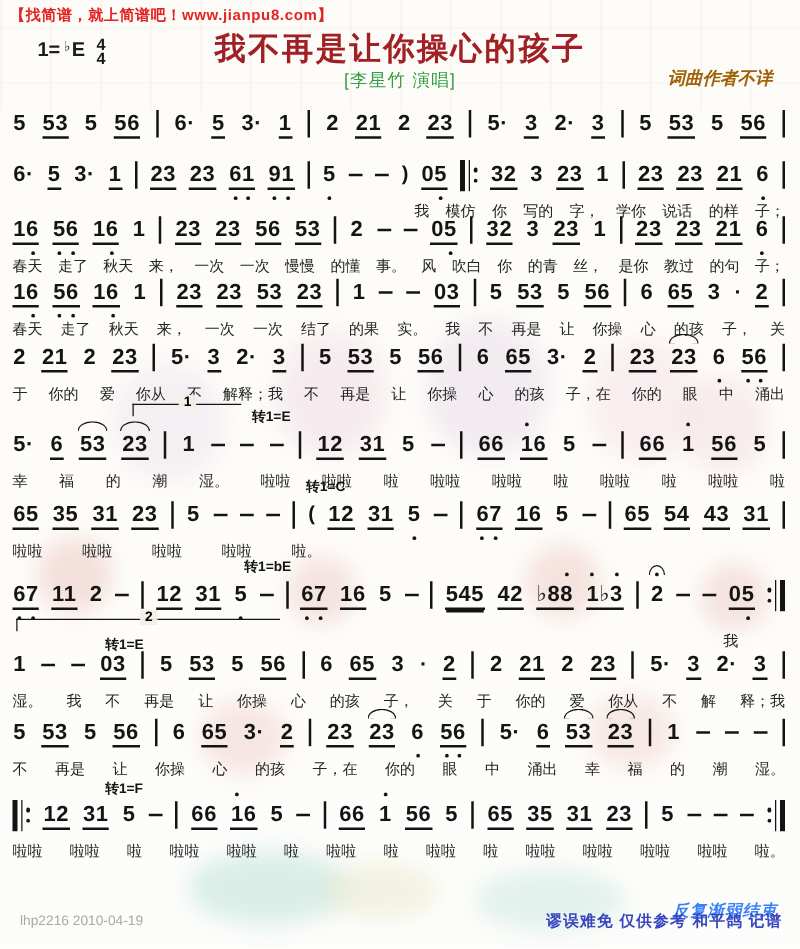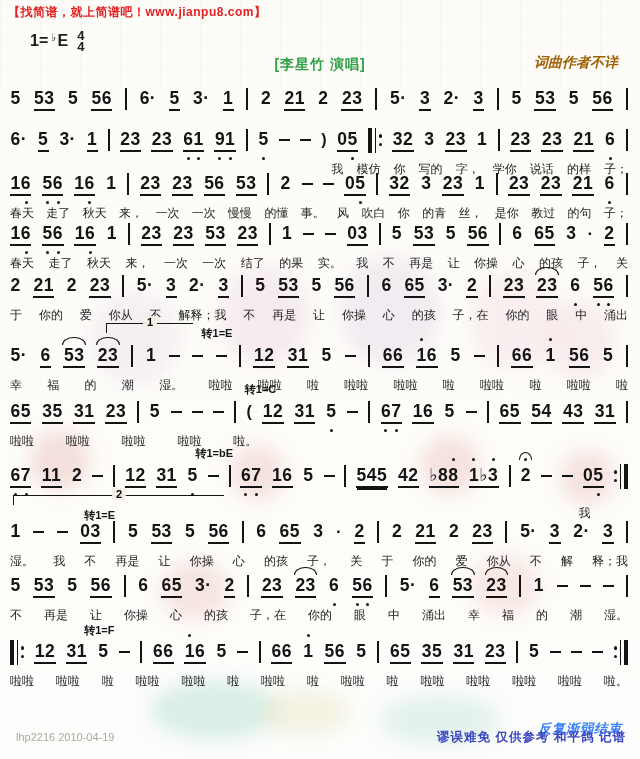--- a/index.html
+++ b/index.html
@@ -32,21 +32,21 @@
         rgba(252,250,244,.66) 0%, rgba(252,250,244,.58) 40%,
         rgba(252,250,244,.52) 60%, rgba(250,250,246,.46) 100%);}
   .sheet{position:absolute;inset:0;z-index:2;}
 
   
   .banner{position:absolute;top:4px;left:8px;font-size:12px;font-weight:bold;color:#e32222;letter-spacing:.5px;text-decoration:none;}
   .keysig{position:absolute;top:30px;left:30px;font-size:16px;font-weight:bold;color:#1c1c1c;display:flex;align-items:center;}
   .keysig .acc{font-size:11px;margin:-7px 1px 0 3px;}
   .meter{display:inline-flex;flex-direction:column;font-size:13px;line-height:11px;margin-left:9px;text-align:center;}
   .title{position:absolute;top:22px;left:0;right:0;text-align:center;font-size:25px;font-weight:bold;color:#a02025;letter-spacing:2px;}
-  .singer{position:absolute;top:56px;left:0;right:0;text-align:center;font-size:14px;color:#2f9e44;font-weight:bold;letter-spacing:1px;}
+  .singer{position:absolute;top:56px;left:0;right:0;text-align:center;font-size:14px;color:#2f9e44;font-weight:normal;letter-spacing:1px;}
   .author{position:absolute;top:54px;right:22px;font-size:14px;color:#a16207;font-family:"Liberation Serif","DejaVu Serif",serif;font-style:italic;font-weight:bold;}
 
   
   .system{position:absolute;left:10px;right:12px;}
   .system:nth-of-type(1){top:86px}  .system:nth-of-type(2){top:127px}
   .system:nth-of-type(3){top:171px} .system:nth-of-type(4){top:221px}
   .system:nth-of-type(5){top:273px} .system:nth-of-type(6){top:343px}
   .system:nth-of-type(7){top:399px} .system:nth-of-type(8){top:463px}
   .system:nth-of-type(9){top:519px} .system:nth-of-type(10){top:573px}
   .system:nth-of-type(11){top:639px}
@@ -115,20 +115,21 @@
     <div class="keysig">
       <span>1=</span>
         <span class="acc">♭</span>
         <span>E</span>
       <span class="meter">
         <i style="font-style:normal">4</i>
         <i style="font-style:normal">4</i>
       </span>
     </div>
 
+    <div class="title">我不再是让你操心的孩子</div>
     <div class="singer">[李星竹  演唱]</div>
     <div class="author">词曲作者不详</div>
 
     <div id="score">
         <div class="system">
           <div class="notes">
             <div class="tok">
               <span class="txt">5</span>
             </div>
             <div class="tok u1">

